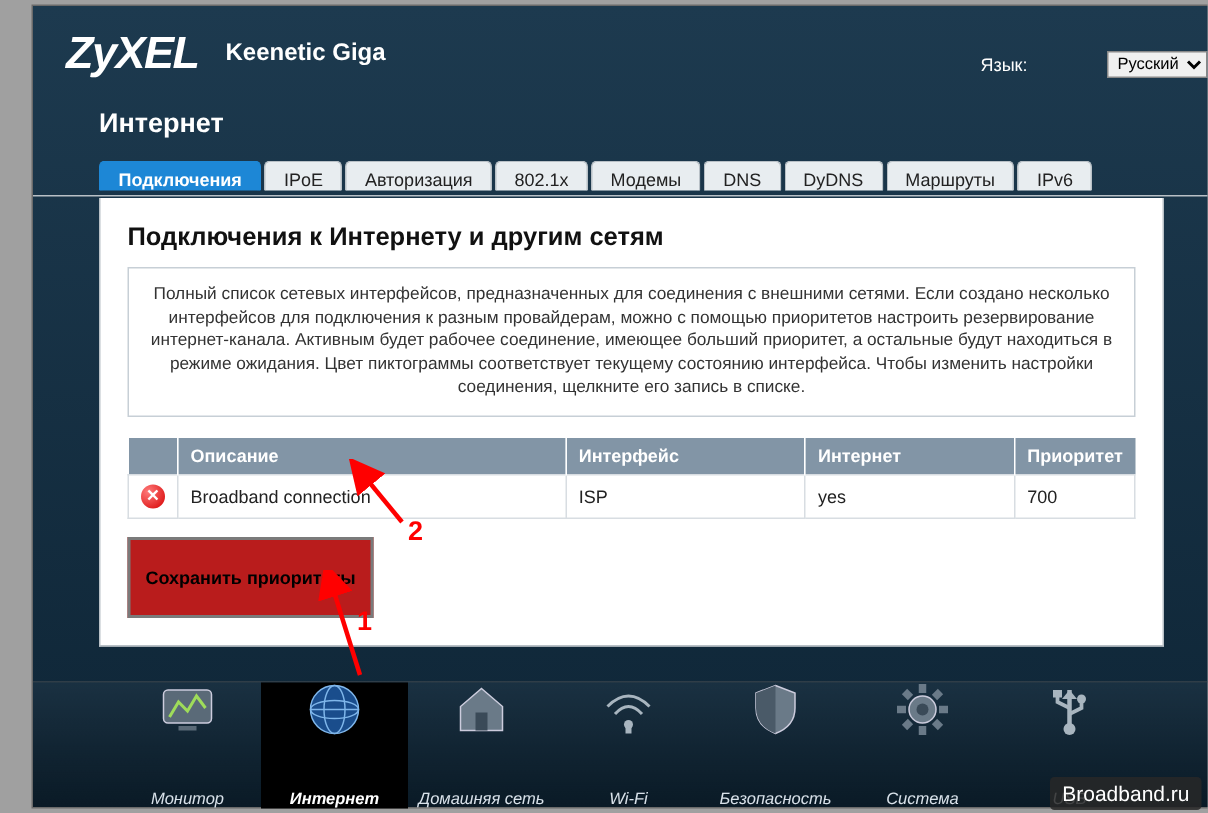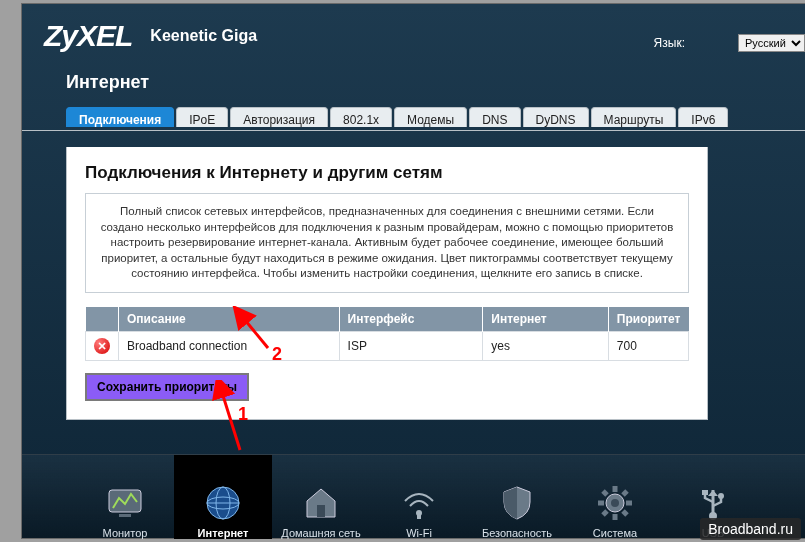--- a/index.html
+++ b/index.html
@@ -81,22 +81,22 @@
     cursor: pointer;
   }
   .tab.active {
     background: #1d87d6;
     color: #fff;
     font-weight: bold;
     border-color: #1d87d6;
   }
   .panel {
     background: #fff;
-    margin: 16px 44px;
-    width: 642px;
+    margin: 1px 44px;
+    width: 710px;
     padding: 16px 18px 18px 18px;
     border: 1px solid #b8c0c6;
     border-top: none;
   }
   .panel-title {
     font-size: 17px;
     font-weight: bold;
     color: #111;
     margin-bottom: 10px;
   }
@@ -136,24 +136,24 @@
     width: 16px; height: 16px;
     border-radius: 50%;
     background: radial-gradient(circle at 30% 30%, #ff7a7a, #d60000);
     color: #fff;
     font-size: 11px;
     line-height: 16px;
     font-weight: bold;
   }
   .save-btn {
     border: 2px solid #7a7a7a;
-    background: #8b5cf6;
+    background: #b91c1c;
     font-size: 12px;
     font-weight: bold;
-    padding: 5px 10px;
+    padding: 18px 10px;
     cursor: pointer;
   }
   .arrow {
     position: absolute;
     pointer-events: none;
   }
   .arrow1 { left: 190px; top: 376px; }
   .arrow2 { left: 146px; top: 302px; }
   .ann { position:absolute; color:#ff0000; font-size:18px; font-weight:bold; pointer-events:none;}
   .ann1 { left: 216px; top: 400px; }
@@ -168,25 +168,26 @@
     display: flex;
     align-items: center;
     padding-left: 54px;
   }
   .bbitem {
     width: 98px;
     height: 84px;
     display: flex;
     flex-direction: column;
     align-items: center;
-    justify-content: flex-end;
+    justify-content: space-between;
     color: #d9e2ea;
     font-size: 11px;
     cursor: pointer;
     gap: 6px;
+    font-style: italic;
   }
   .bbitem.active {
     background: #000;
     color: #fff;
     font-weight: bold;
   }
   .bbicon {
     width: 40px; height: 36px;
     display: flex; align-items:center; justify-content:center;
   }

